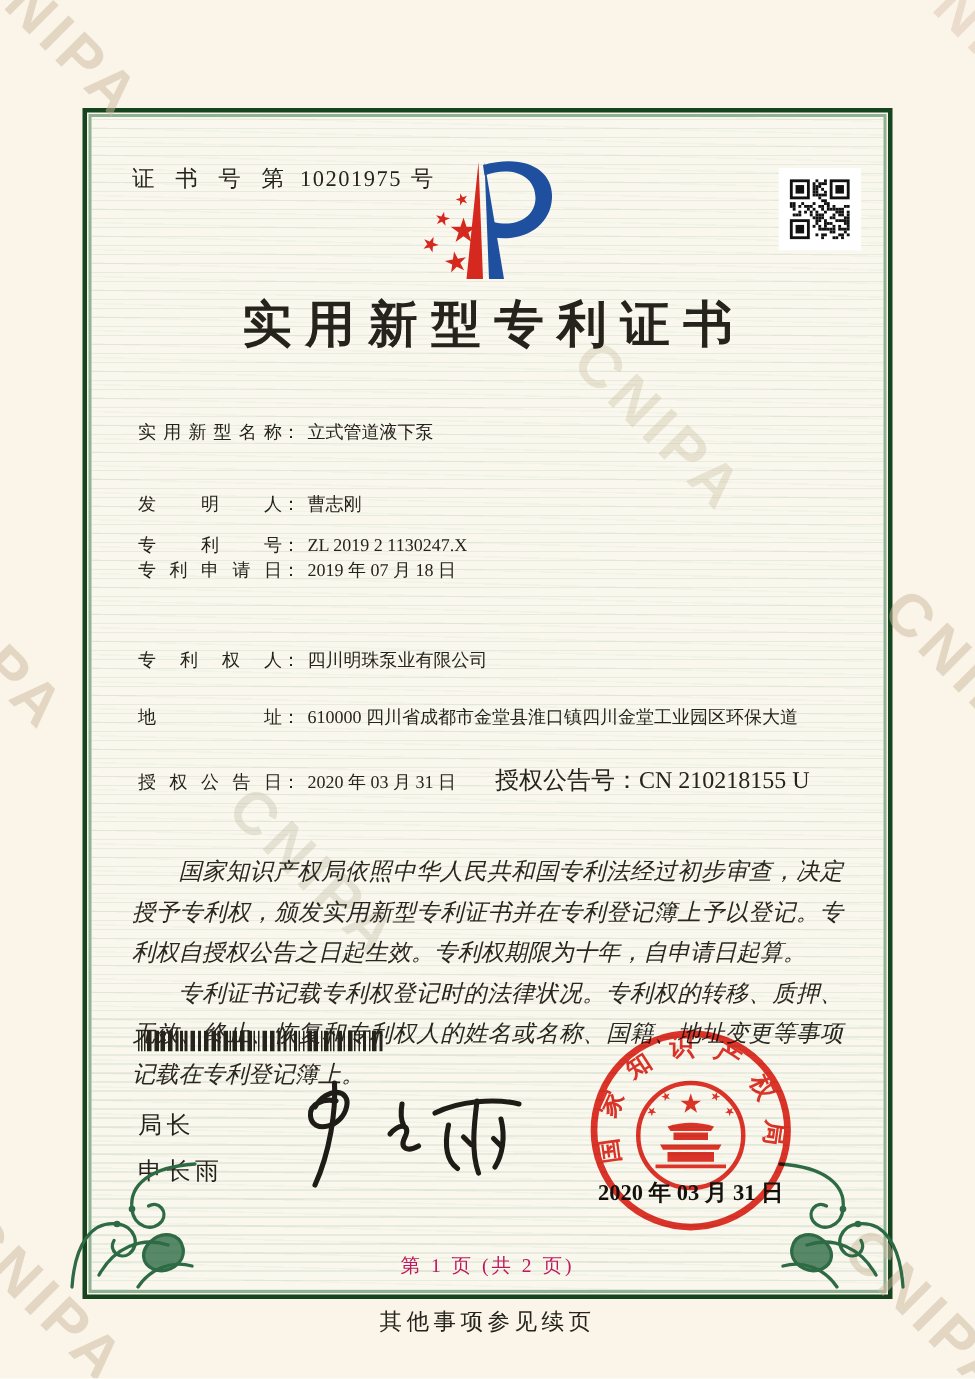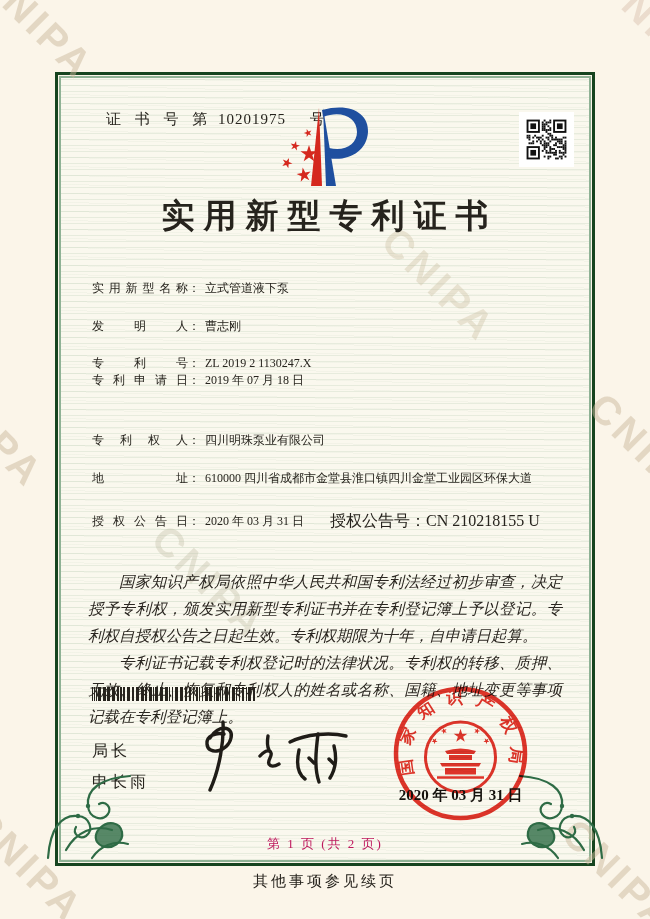--- a/index.html
+++ b/index.html
@@ -31,34 +31,34 @@
   .frame{position:absolute;left:55px;top:72px;width:540px;height:794px;border:3px solid #16441f;z-index:0;}
   .frame-inner{
     position:absolute; inset:1px; border:2px solid #8fb295;
     background-color:#faf8ee;
     background-image:
       repeating-linear-gradient(0deg, rgba(124,164,124,.15) 0 1px, rgba(0,0,0,0) 1px 6px),
       repeating-linear-gradient(1.5deg, rgba(124,164,124,.06) 0 1px, rgba(0,0,0,0) 1px 9px);
   }
   
   .certno{position:absolute;left:88px;top:110px;z-index:4;font-size:15px;}
-  .certno .zh{letter-spacing:5px;margin-left:18px;}
+  .certno .zh{letter-spacing:5px;}
   .certno .num{letter-spacing:1px;padding:0 2px;}
   .logo{position:absolute;left:265px;top:102px;z-index:4;}
   .qr{position:absolute;left:519px;top:112px;z-index:4;}
   .title{
     position:absolute;left:0;right:0;top:194px;z-index:4;text-align:center;
     font-size:33px;font-weight:bold;letter-spacing:9px;text-indent:9px;
   }
   
   .row{position:absolute;left:92px;width:470px;display:flex;align-items:flex-start;font-size:12px;z-index:4;line-height:24px;}
   .flabel{flex:0 0 96px;text-align:justify;text-align-last:justify;}
   .colon{flex:0 0 17px;}
   .fvalue{flex:1;}
-  .r1{top:276px;} .r2{top:314px;} .r3{top:351px;} .r4{top:368px;} .r5{top:428px;} .r6{top:466px;}
+  .r1{top:276px;} .r2{top:324px;} .r3{top:351px;} .r4{top:368px;} .r5{top:428px;} .r6{top:466px;}
   .rg{top:509px;width:250px;}
   .grant-no{position:absolute;left:330px;top:509px;z-index:4;font-size:16px;line-height:24px;}
   
   .bodytext{
     position:absolute;left:88px;width:474px;top:568px;z-index:4;
     font-size:15.5px;line-height:27px;text-align:justify;font-style:italic;color:#2a2620;
   }
   .bodytext p{text-indent:2em;}
   
   .barcode{position:absolute;left:92px;top:687px;z-index:4;}

